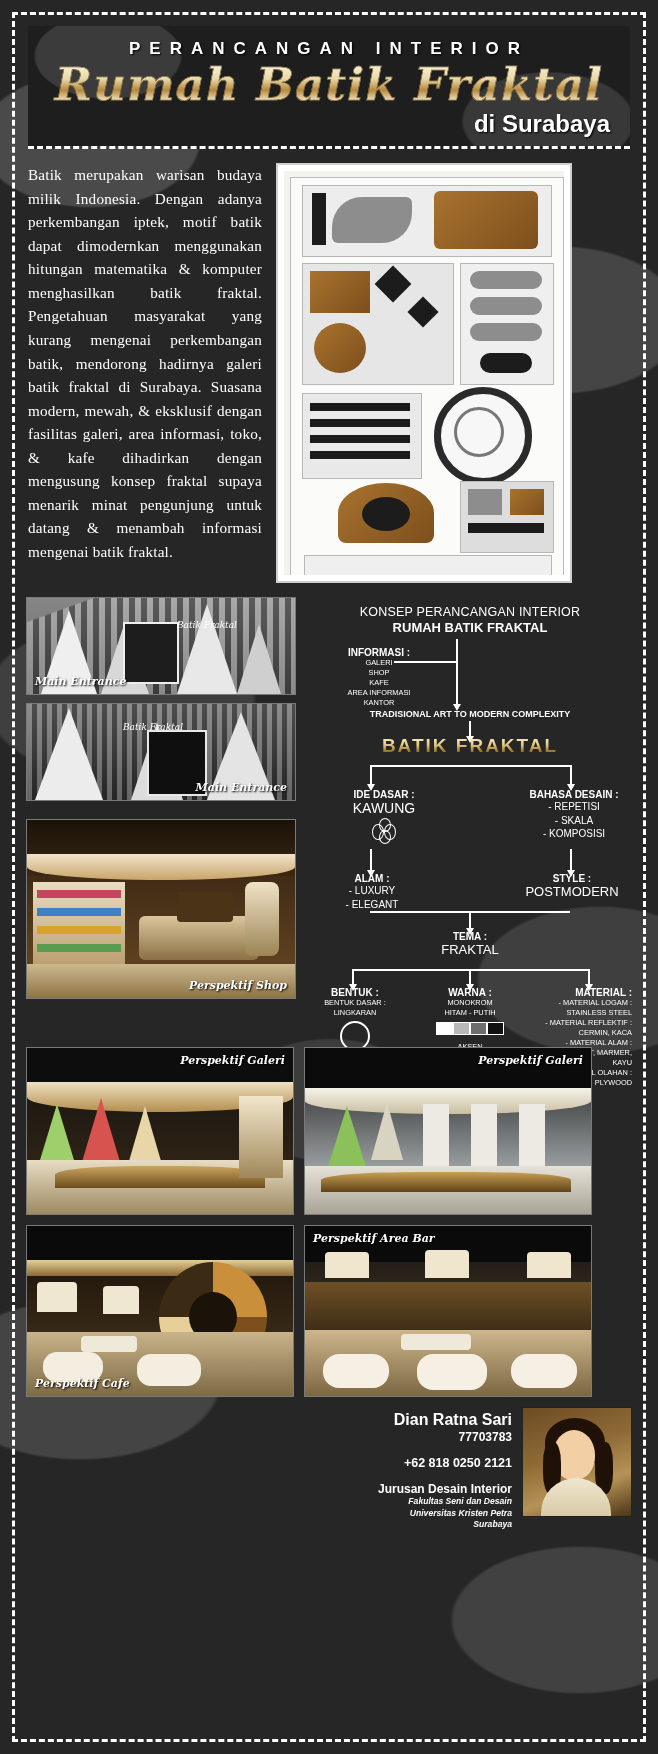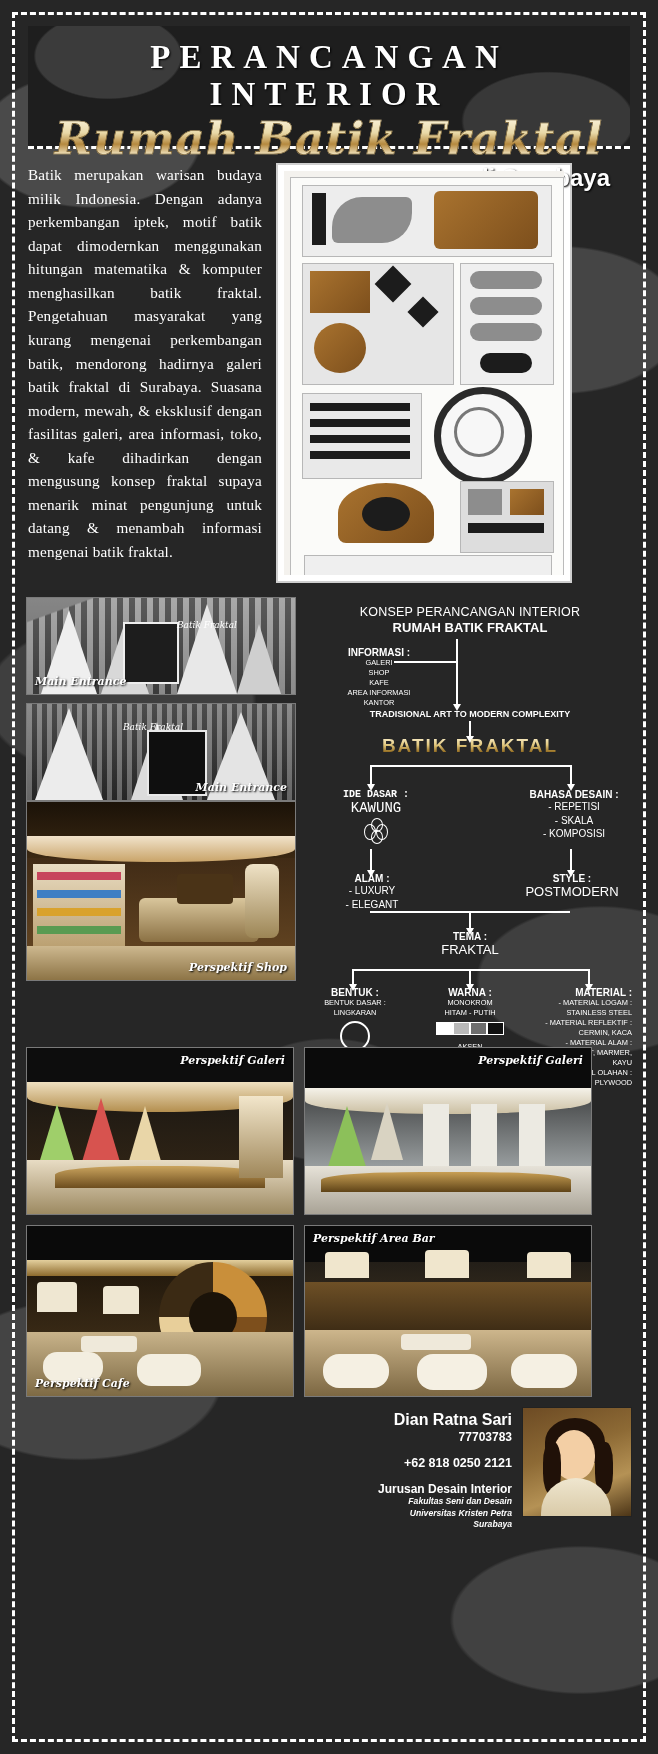--- a/index.html
+++ b/index.html
@@ -43,22 +43,22 @@
     background:
       radial-gradient(ellipse 120px 70px at 80px 30px,#3b3b3b 0 60%,rgba(0,0,0,0) 62%),
       radial-gradient(ellipse 140px 80px at 520px 95px,#383838 0 60%,rgba(0,0,0,0) 62%),
       #1e1e1e;
     border-bottom:3px dashed #fff;
     margin:0 2px;
   }
   .title-top{
     text-align:center;
     color:#ffffff;
-    font-family:Liberation Serif, serif;
-    font-size:33px;
+    font-family:Liberation Sans, sans-serif;
+    font-size:17px;
     letter-spacing:9px;
     font-weight:bold;
     padding-top:13px;
     text-shadow:1px 1px 2px #000;
   }
   .title-script{
     text-align:center;
     font-family:"DejaVu Serif", serif;
     font-style:italic;
     font-weight:bold;
@@ -296,21 +296,21 @@
         <div class="photo" style="height:98px;margin-top:8px;background:linear-gradient(180deg,#5b5b5b,#141414);">
           <div style="position:absolute;left:0;top:0;width:100%;height:100%;background:repeating-linear-gradient(90deg,#c9c9c9 0 5px,#3b3b3b 5px 10px);opacity:.45;"></div>
           <div style="position:absolute;left:8px;bottom:0;border-left:34px solid transparent;border-right:34px solid transparent;border-bottom:92px solid #ececec;"></div>
           <div style="position:absolute;left:104px;bottom:0;border-left:26px solid transparent;border-right:26px solid transparent;border-bottom:78px solid #dcdcdc;"></div>
           <div style="position:absolute;left:180px;bottom:0;border-left:34px solid transparent;border-right:34px solid transparent;border-bottom:88px solid #e4e4e4;"></div>
           <div style="position:absolute;left:120px;top:26px;width:56px;height:62px;background:#0f0f0f;border:2px solid #e8e8e8;"></div>
           <div class="cap cap-br">Main Entrance</div>
           <div style="position:absolute;left:96px;top:18px;font-family:'DejaVu Serif',serif;font-style:italic;font-size:9px;color:#fff;">Batik Fraktal</div>
         </div>
 
-        <div class="photo" style="height:180px;margin-top:0;background:linear-gradient(180deg,#2d1d0f,#6b4a24);">
+        <div class="photo" style="height:180px;margin-top:18px;background:linear-gradient(180deg,#2d1d0f,#6b4a24);">
           <div style="position:absolute;left:0;top:0;width:100%;height:56px;background:linear-gradient(180deg,#1b1208,#3a2812);"></div>
           <div style="position:absolute;left:0;top:34px;width:100%;height:26px;background:linear-gradient(180deg,#f1e3cb,#c9a469);border-radius:0 0 60% 60%;"></div>
           <div style="position:absolute;left:6px;top:62px;width:92px;height:86px;background:linear-gradient(180deg,#e9dcc2,#b99e6e);"></div>
           <div style="position:absolute;left:10px;top:70px;width:84px;height:8px;background:#c7455c;"></div>
           <div style="position:absolute;left:10px;top:88px;width:84px;height:8px;background:#3f7fc4;"></div>
           <div style="position:absolute;left:10px;top:106px;width:84px;height:8px;background:#d9a22c;"></div>
           <div style="position:absolute;left:10px;top:124px;width:84px;height:8px;background:#5a9b52;"></div>
           <div style="position:absolute;left:112px;top:96px;width:120px;height:44px;background:linear-gradient(180deg,#d9c69c,#8b7144);border-radius:6px;"></div>
           <div style="position:absolute;left:150px;top:72px;width:56px;height:30px;background:#4a3317;border-radius:4px;"></div>
           <div style="position:absolute;left:0;bottom:0;width:100%;height:34px;background:linear-gradient(180deg,#cdb88f,#8d7446);"></div>
@@ -336,21 +336,21 @@
 
         <div style="position:absolute;left:0;top:104px;width:100%;font-size:9px;font-weight:bold;">TRADISIONAL ART TO MODERN COMPLEXITY</div>
         <div class="arrow-v" style="left:161px;top:116px;height:16px;"></div>
 
         <div class="batik-fraktal" style="position:absolute;left:0;top:130px;width:100%;">BATIK FRAKTAL</div>
 
         <div class="line" style="left:62px;top:160px;width:200px;height:1.5px;"></div>
         <div class="arrow-v" style="left:62px;top:160px;height:20px;"></div>
         <div class="arrow-v" style="left:262px;top:160px;height:20px;"></div>
 
-        <div style="position:absolute;left:16px;top:184px;width:104px;text-align:center;font-family:Liberation Mono, monospace;">
+        <div style="position:absolute;left:24px;top:184px;width:104px;text-align:center;">
           <div class="lbl-b">IDE DASAR :</div>
           <div style="font-size:14px;">KAWUNG</div>
           <div class="kawung">
             <span style="left:0px;top:5px;"></span>
             <span style="right:0px;top:5px;"></span>
             <span style="left:7px;top:-1px;width:10px;height:12px;"></span>
             <span style="left:7px;bottom:-1px;width:10px;height:12px;"></span>
           </div>
         </div>
 

